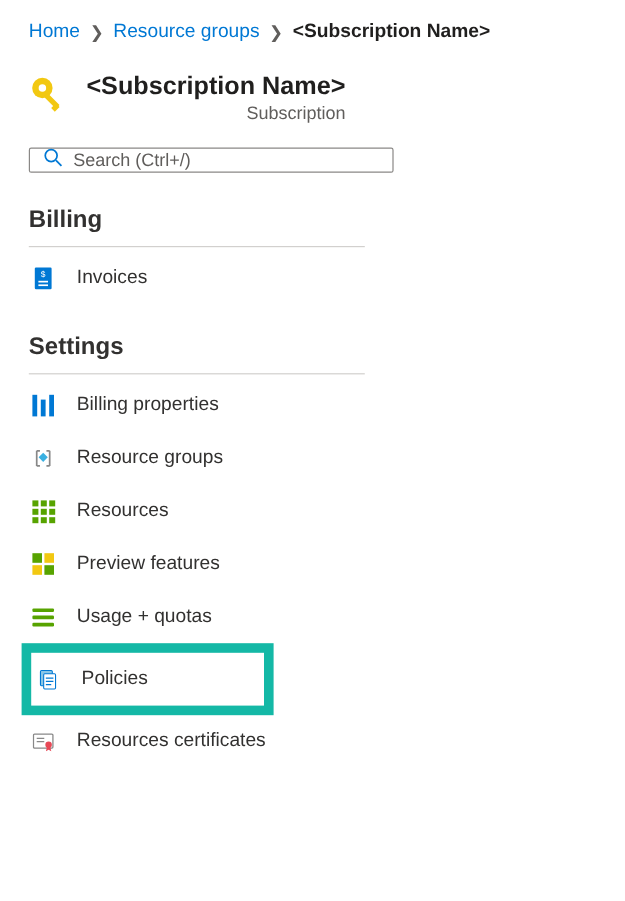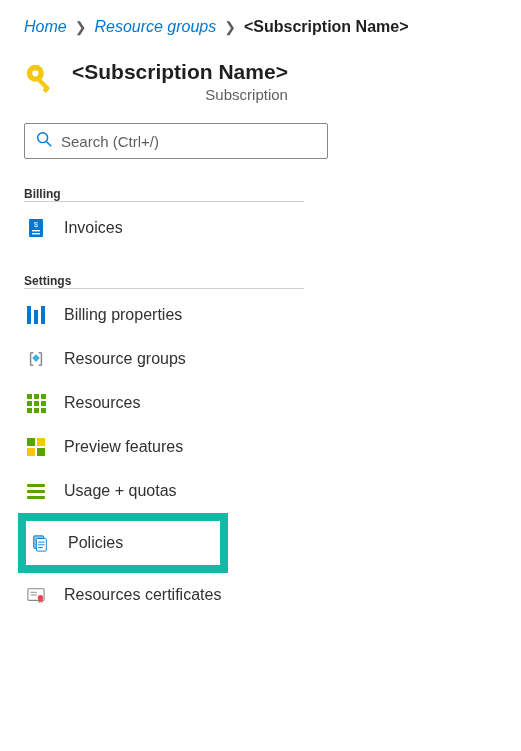--- a/index.html
+++ b/index.html
@@ -15,21 +15,20 @@
       align-items: center;
       gap: 8px;
       font-size: 16px;
       margin-bottom: 24px;
       flex-wrap: wrap;
     }
     .breadcrumb-link {
       color: #0078d4;
       text-decoration: none;
       cursor: pointer;
-      font-style: italic;
     }
     .breadcrumb-sep {
       color: #605e5c;
       font-size: 14px;
     }
     .breadcrumb-current {
       color: #201f1e;
       font-weight: 600;
     }
     .header {
@@ -53,44 +52,45 @@
     .header-text .subtitle {
       font-size: 15px;
       color: #605e5c;
       text-align: right;
     }
     .search-box {
       display: flex;
       align-items: center;
       border: 1px solid #8a8886;
       border-radius: 2px;
-      height: 36px;
+      height: 21px;
       padding: 0 10px;
       margin-bottom: 28px;
       width: 304px;
     }
     .search-box svg {
       width: 18px;
       height: 18px;
       margin-right: 8px;
       flex-shrink: 0;
     }
     .search-box input {
       border: none;
       outline: none;
       font-size: 15px;
       color: #605e5c;
       width: 100%;
       background: transparent;
     }
     .search-box input::placeholder { color: #605e5c; }
     .section-title {
-      font-size: 12px;
+      font-size: 20px;
       font-weight: 600;
       color: #323130;
+      padding-bottom: 10px;
       border-bottom: 1px solid #d2d0ce;
       margin-bottom: 4px;
       width: 280px;
     }
     .section { margin-bottom: 24px; }
     .menu-item {
       display: flex;
       align-items: center;
       gap: 18px;
       height: 44px;

